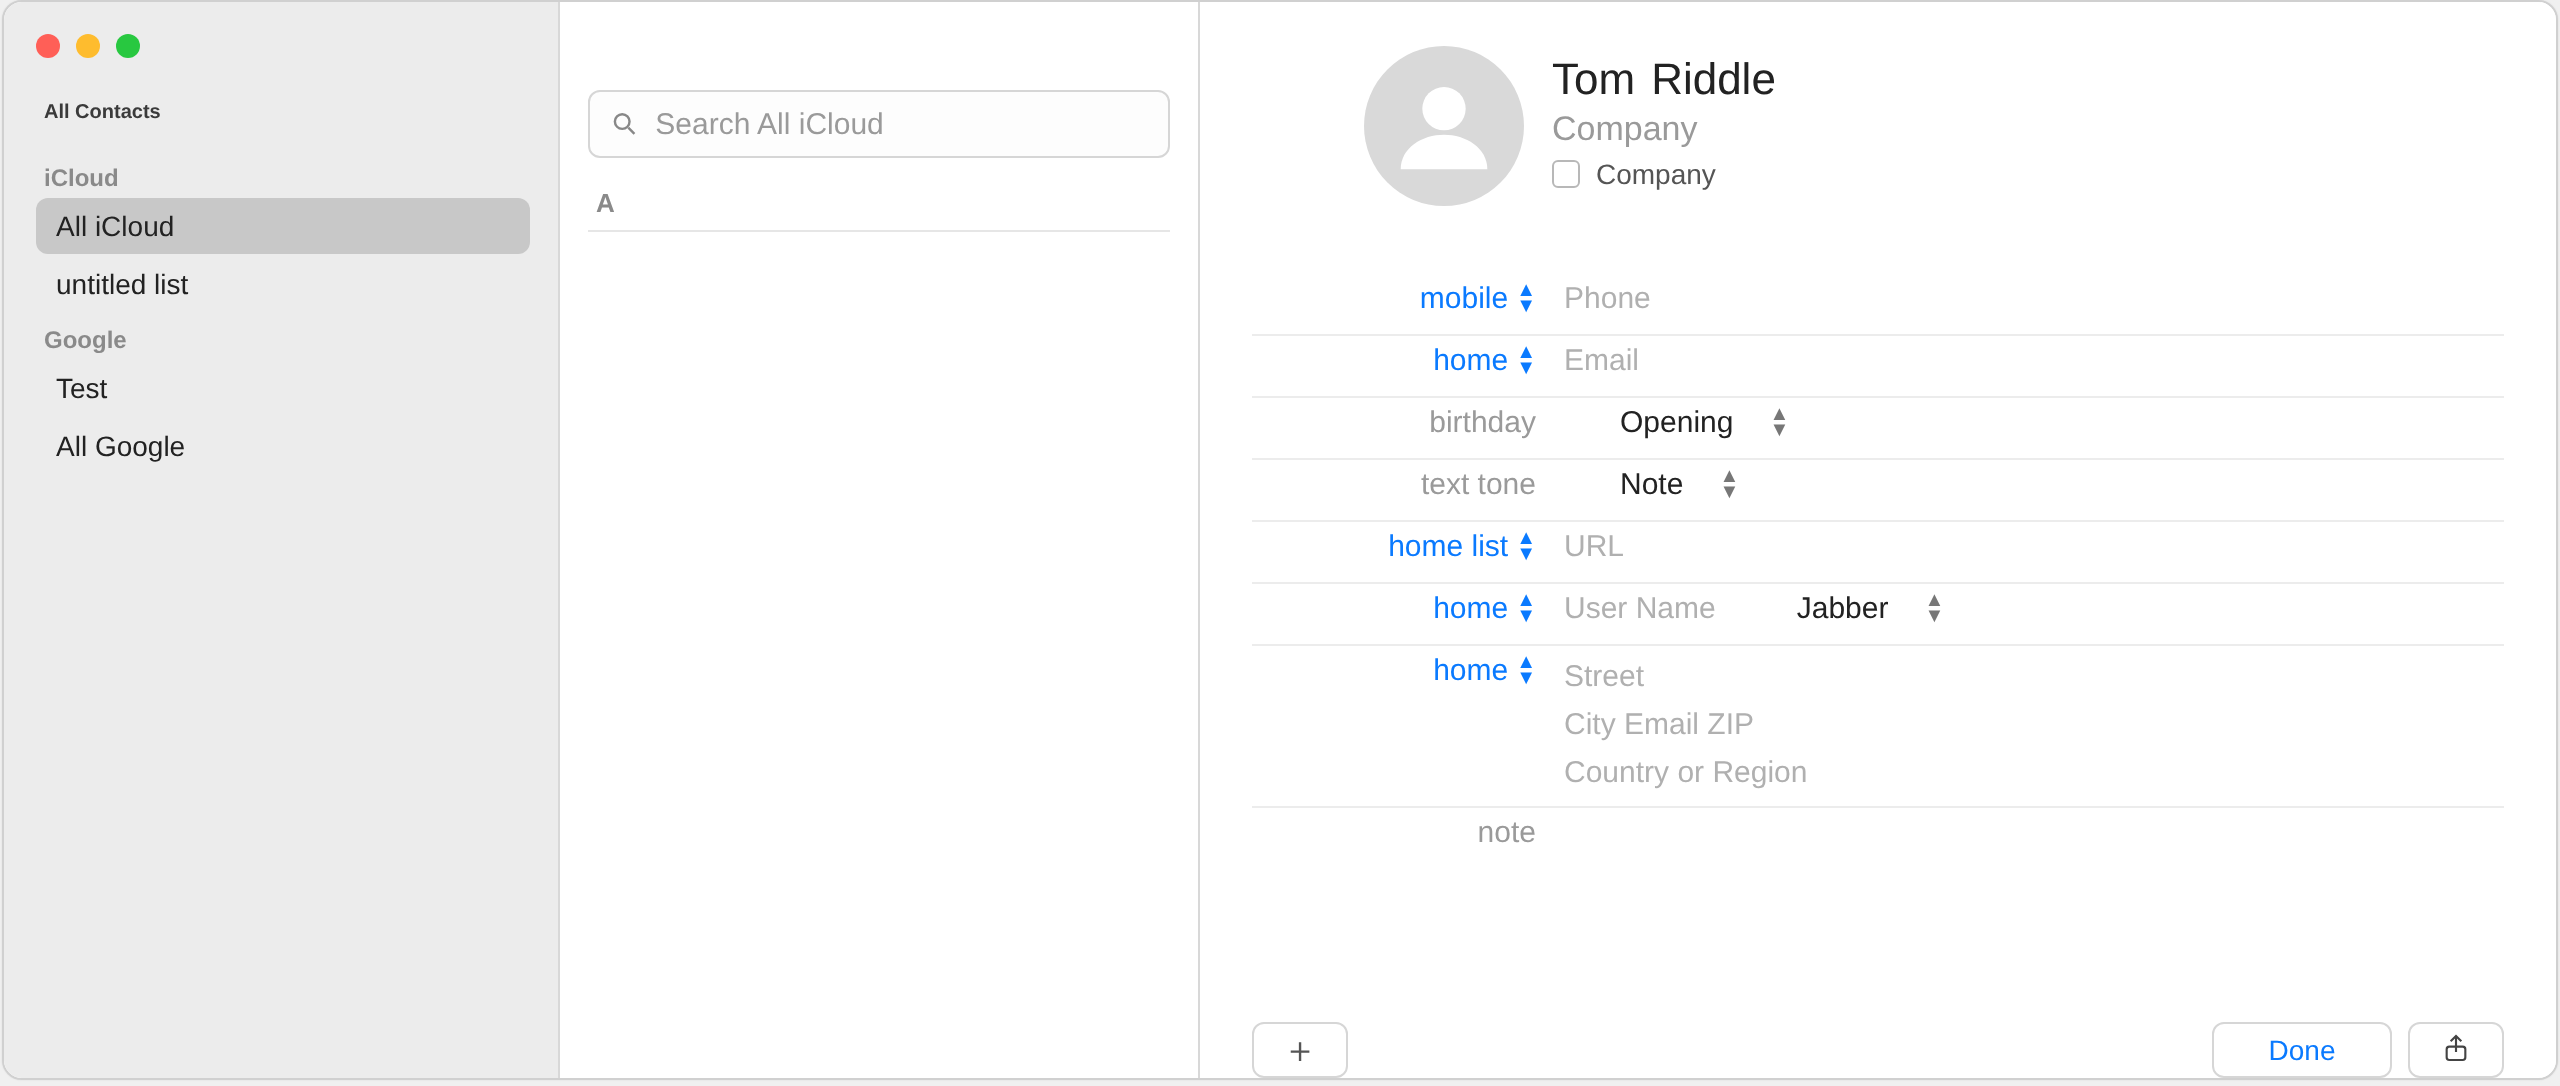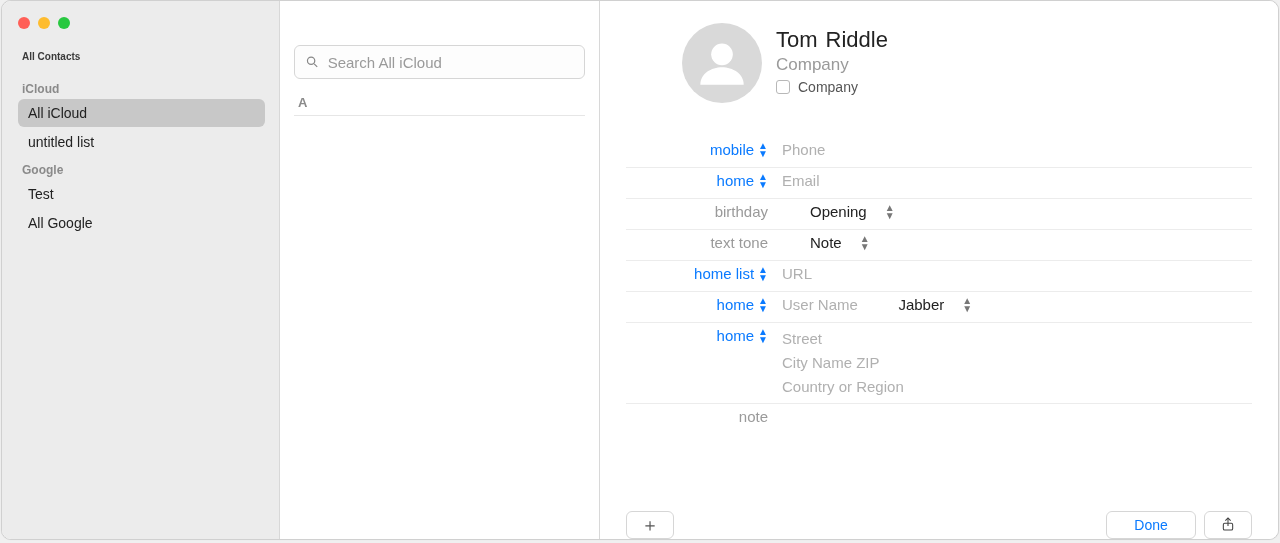--- a/index.html
+++ b/index.html
@@ -219,21 +219,21 @@
       <div class="row">
         <div class="label blue">
           <span>home</span>
           <span class="stepper">
               <span>▲</span>
               <span>▼</span>
             </span>
         </div>
         <div class="value addr-lines">
           <span class="ph">Street</span>
-          <span class="ph">City Name ZIP</span>
+          <span class="ph">City Email ZIP</span>
           <span class="ph">Country or Region</span>
         </div>
       </div>
 
       <div class="row no-border">
         <div class="label gray">
           <span>note</span>
         </div>
         <div class="value"></div>
       </div>

